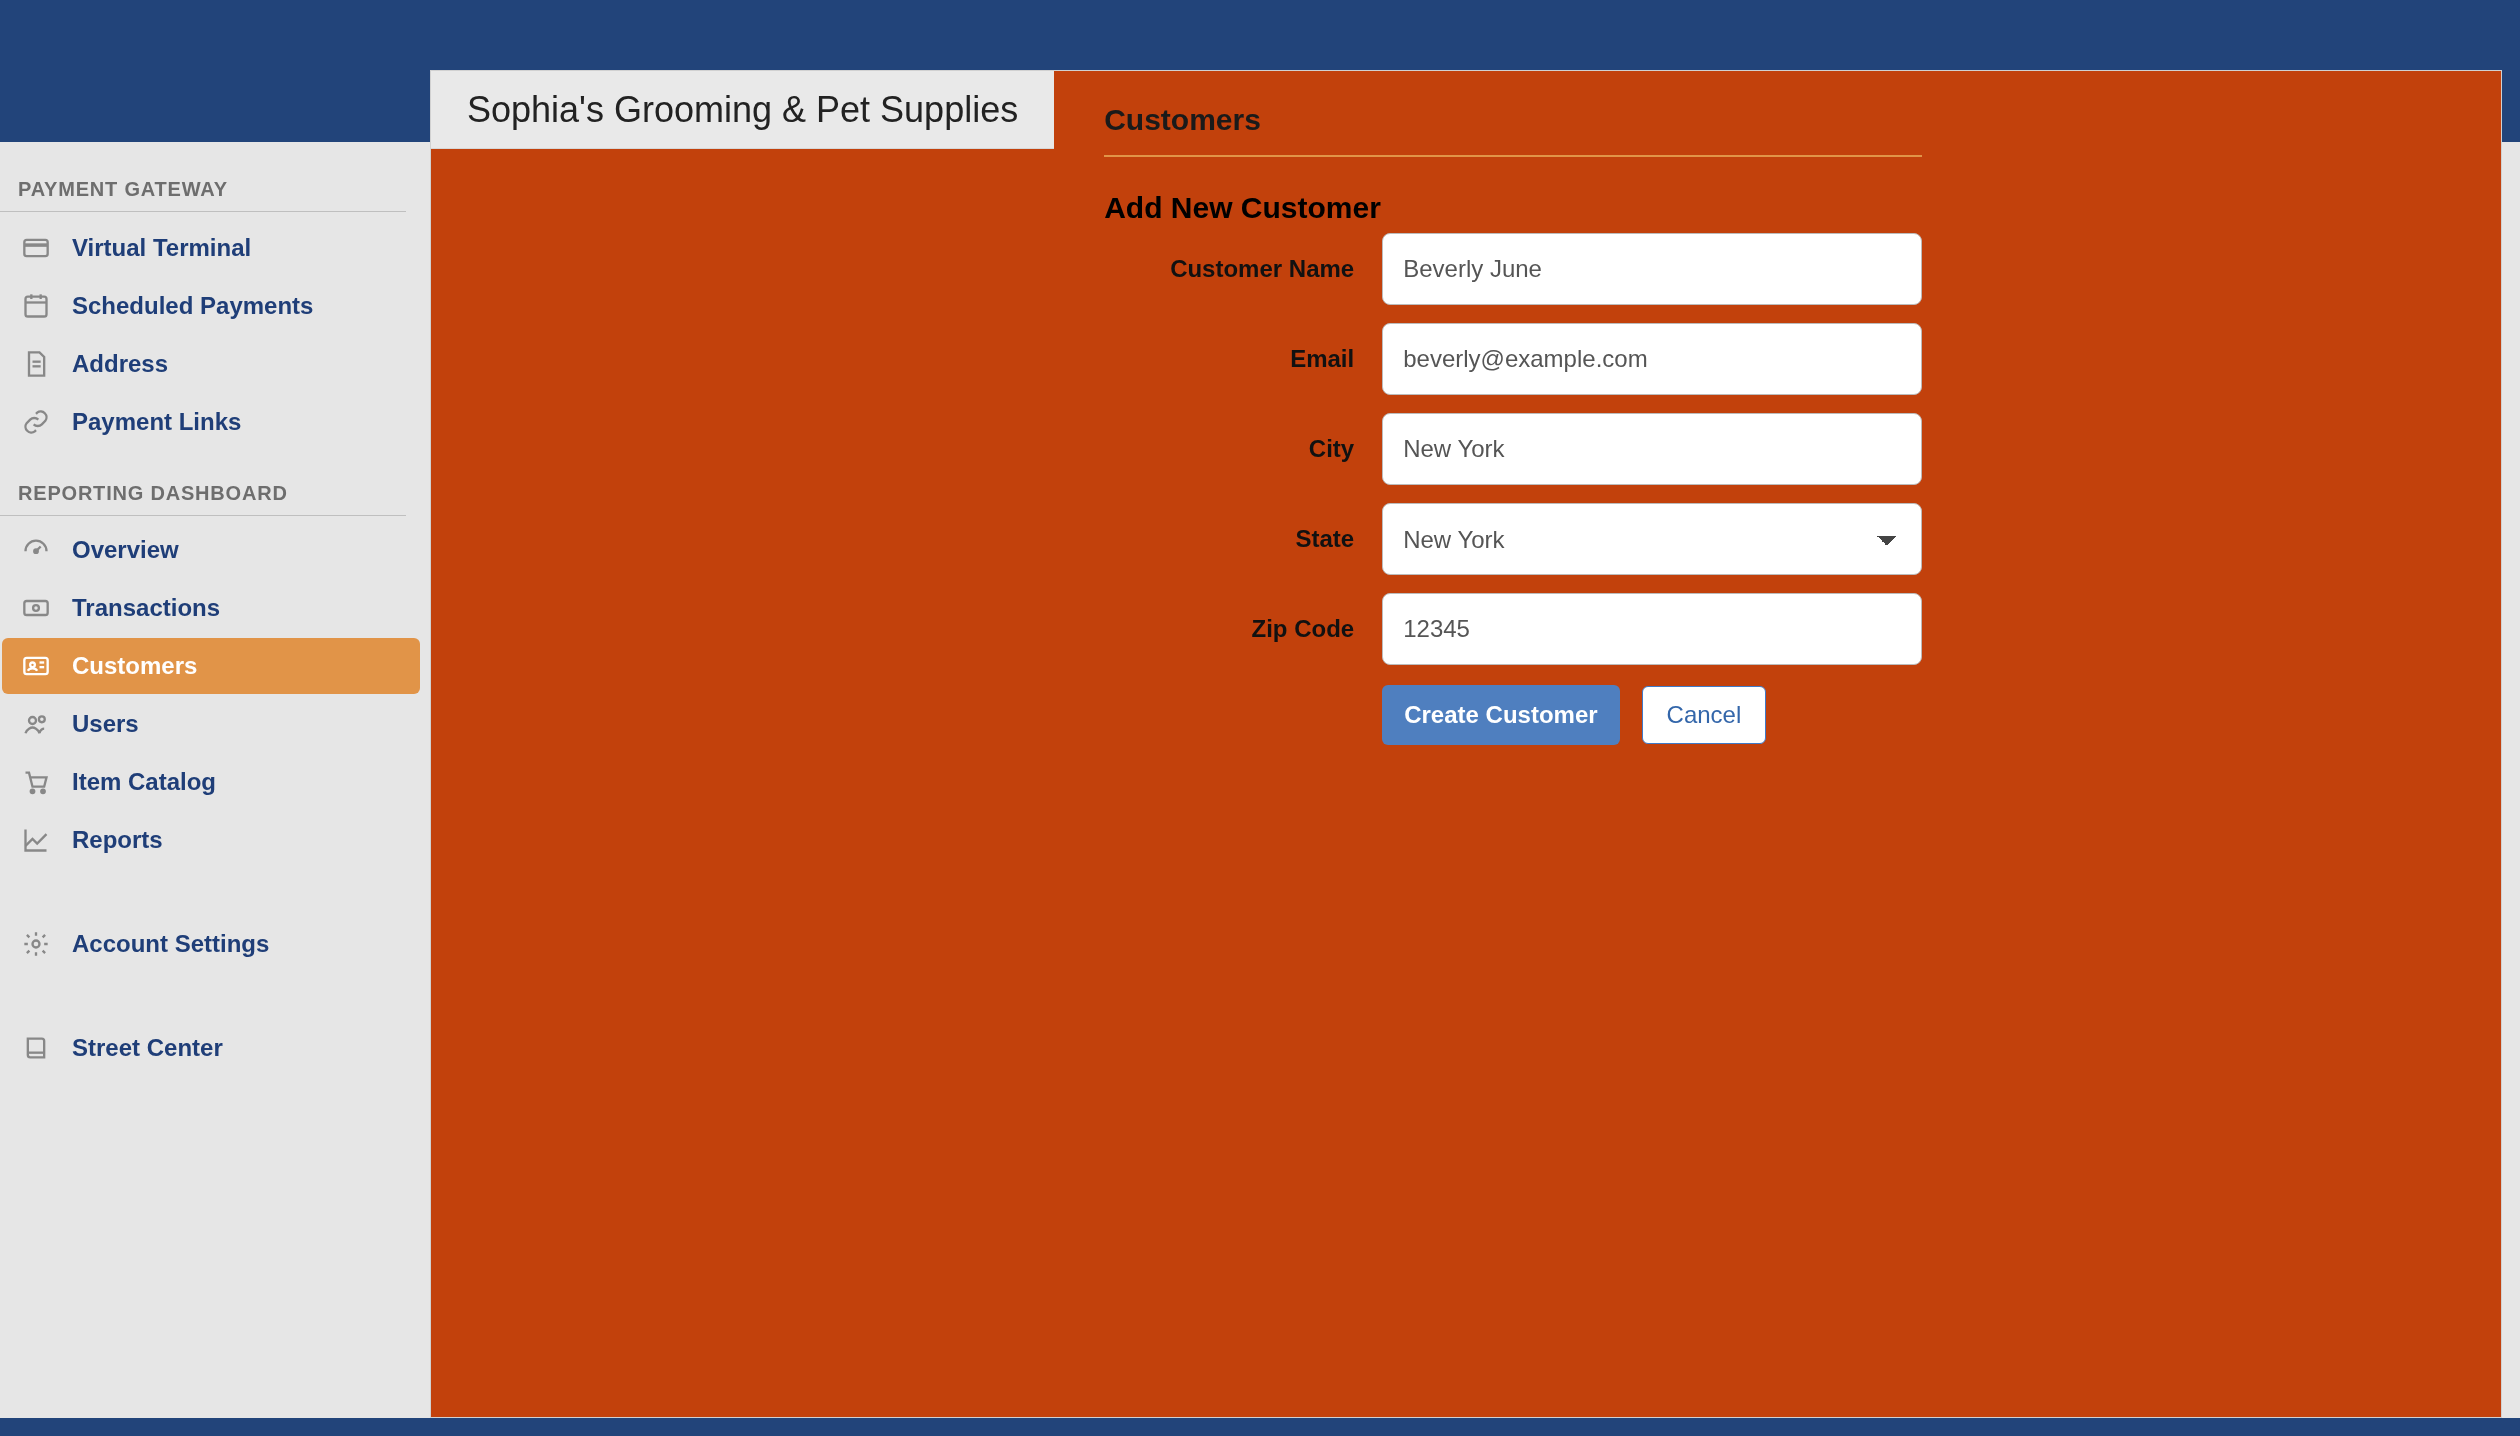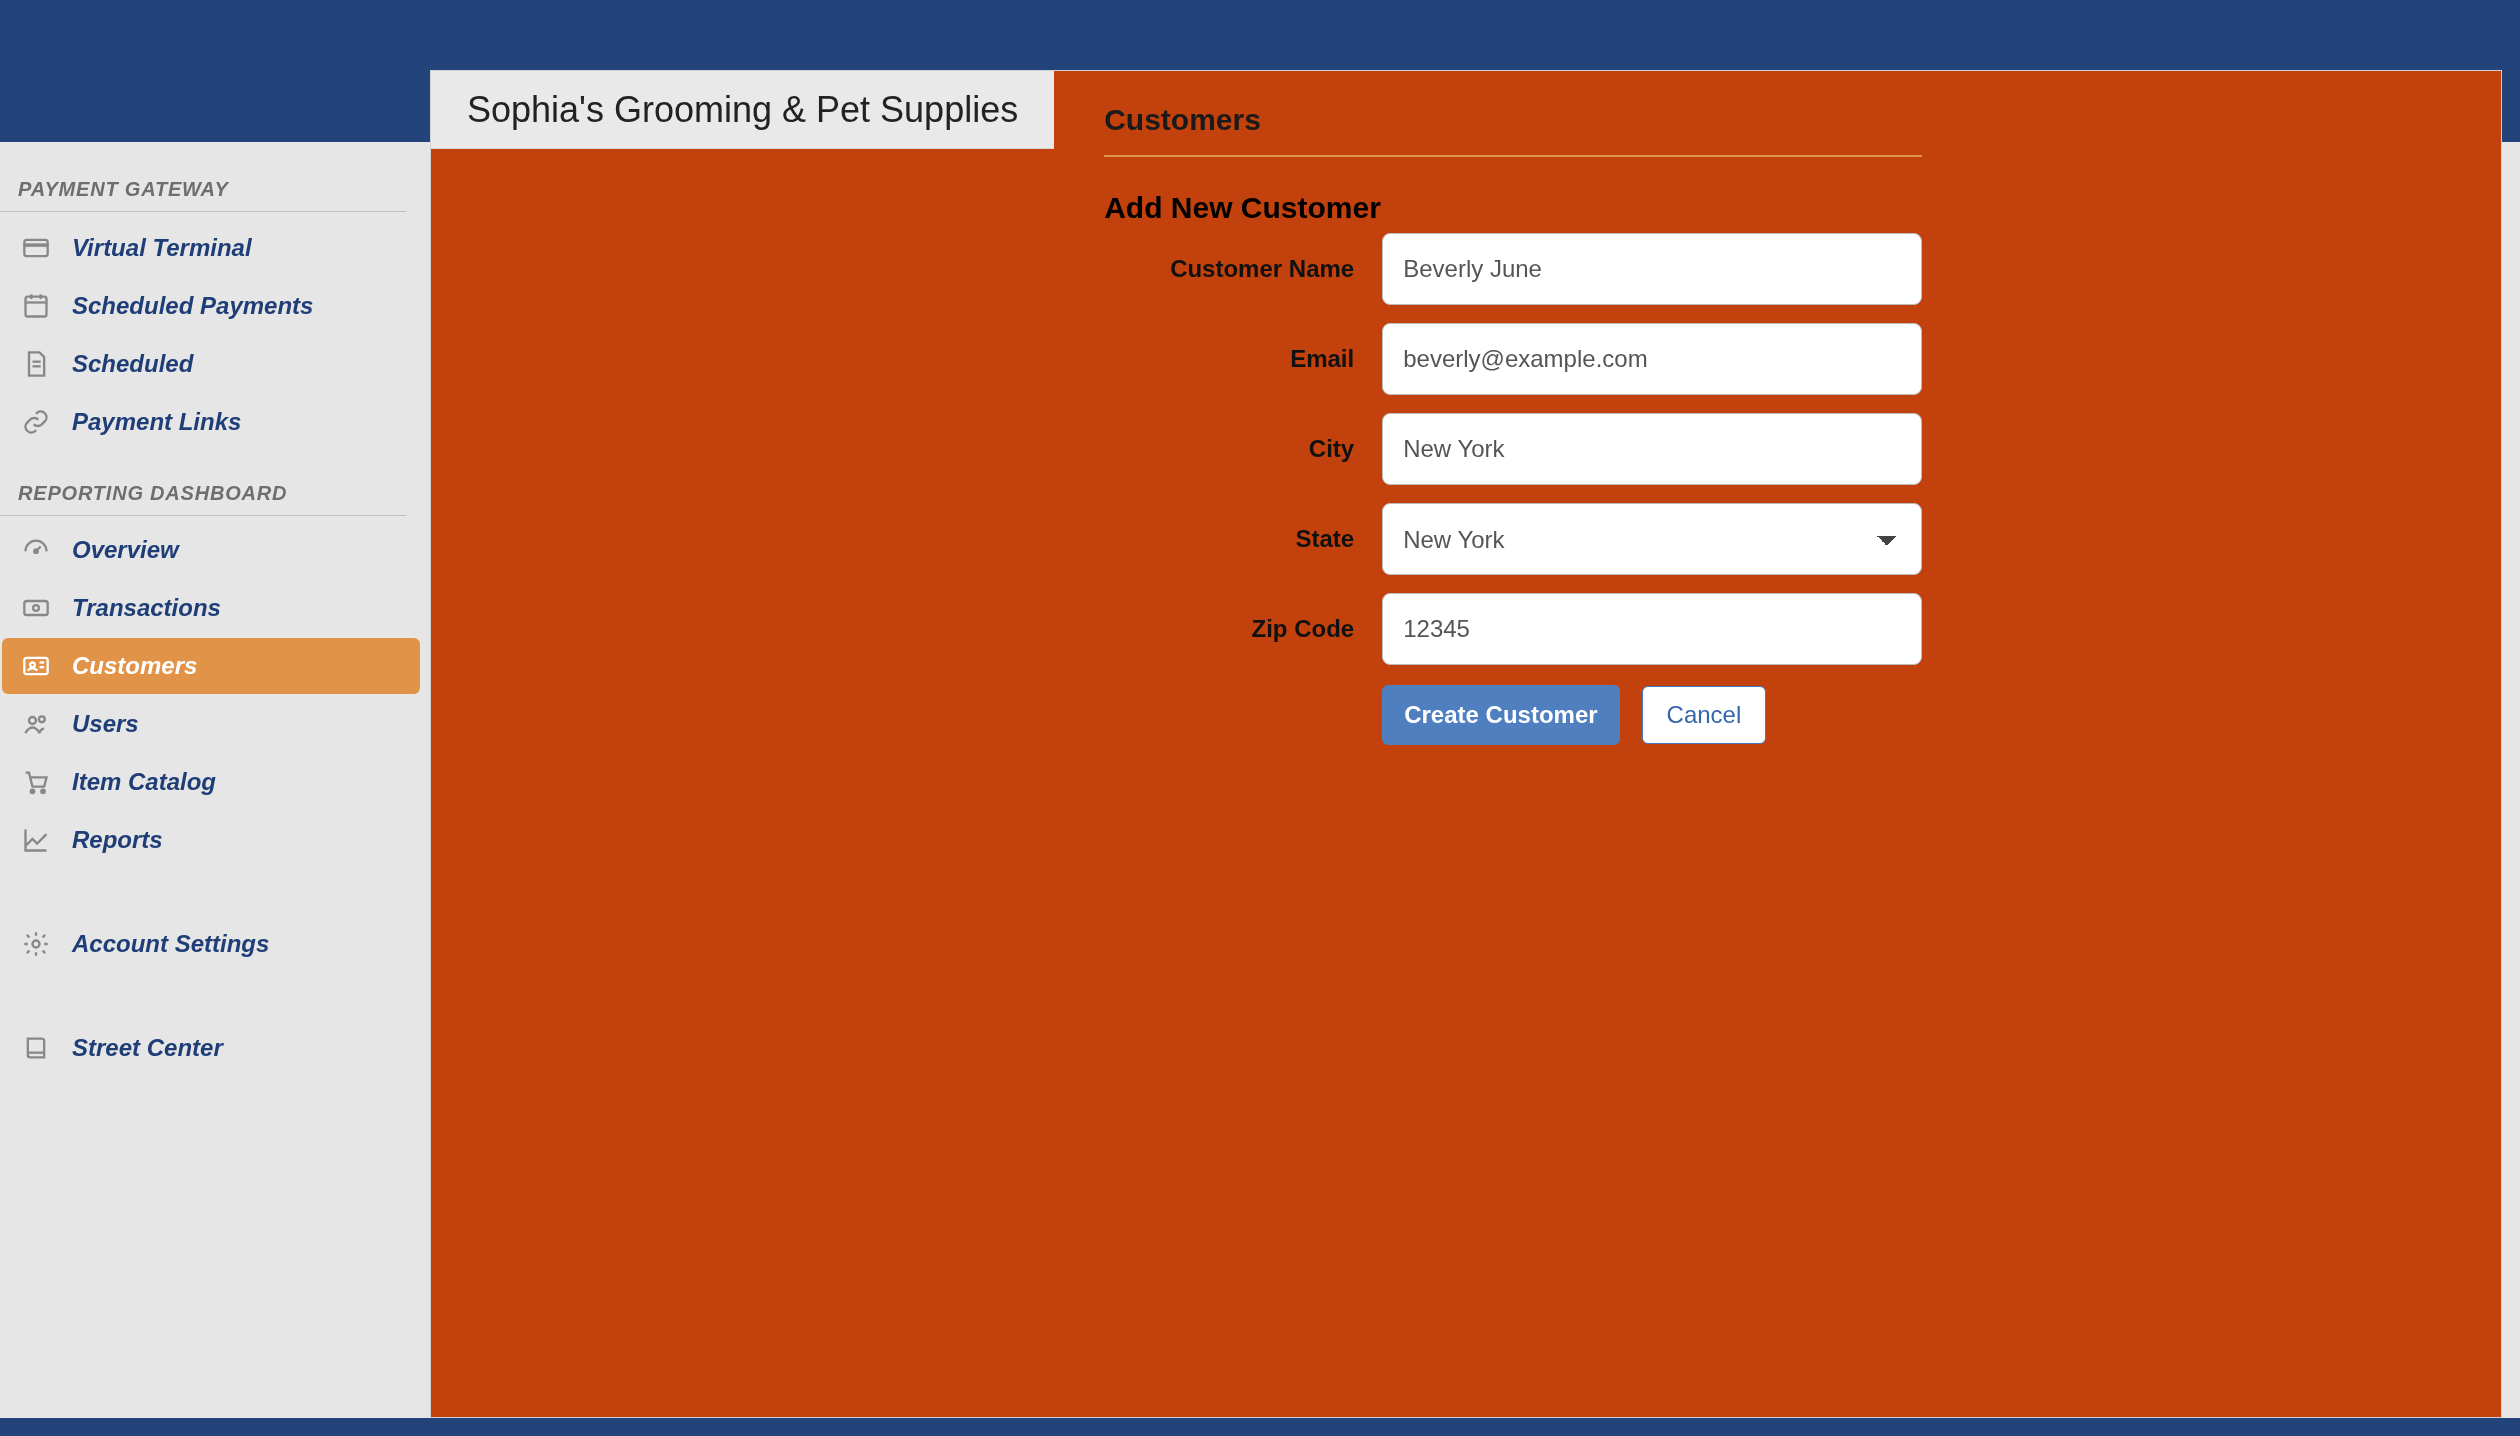--- a/index.html
+++ b/index.html
@@ -47,21 +47,20 @@
     }
 
     
     .sidebar {
       position: absolute;
       top: 142px;
       left: 0;
       width: 430px;
       bottom: 10px;
       padding-top: 24px;
-      font-style: italic;
     }
     .side-section-title {
       font-size: 20px;
       font-weight: bold;
       letter-spacing: 0.04em;
       color: #6e6e6e;
       padding: 12px 18px 10px;
       border-bottom: 1px solid #bfbfbf;
       margin-right: 24px;
     }
@@ -208,21 +207,21 @@
         <span>Scheduled Payments</span>
       </li>
       <li class="side-item">
         <span class="icon">
           <svg viewBox="0 0 24 24" fill="currentColor">
             <path d="M6 2h9l4 4v16H6z" fill="none" stroke="currentColor" stroke-width="2"></path>
             <line x1="9" y1="10" x2="16" y2="10" stroke="currentColor" stroke-width="2"></line>
             <line x1="9" y1="14" x2="16" y2="14" stroke="currentColor" stroke-width="2"></line>
           </svg>
         </span>
-        <span>Scheduled</span>
+        <span>Address</span>
       </li>
       <li class="side-item">
         <span class="icon">
           <svg viewBox="0 0 24 24" fill="none" stroke="currentColor" stroke-width="2">
             <path d="M10 14a5 5 0 0 0 7 0l3-3a5 5 0 0 0-7-7l-1 1"></path>
             <path d="M14 10a5 5 0 0 0-7 0l-3 3a5 5 0 0 0 7 7l1-1"></path>
           </svg>
         </span>
         <span>Payment Links</span>
       </li>

